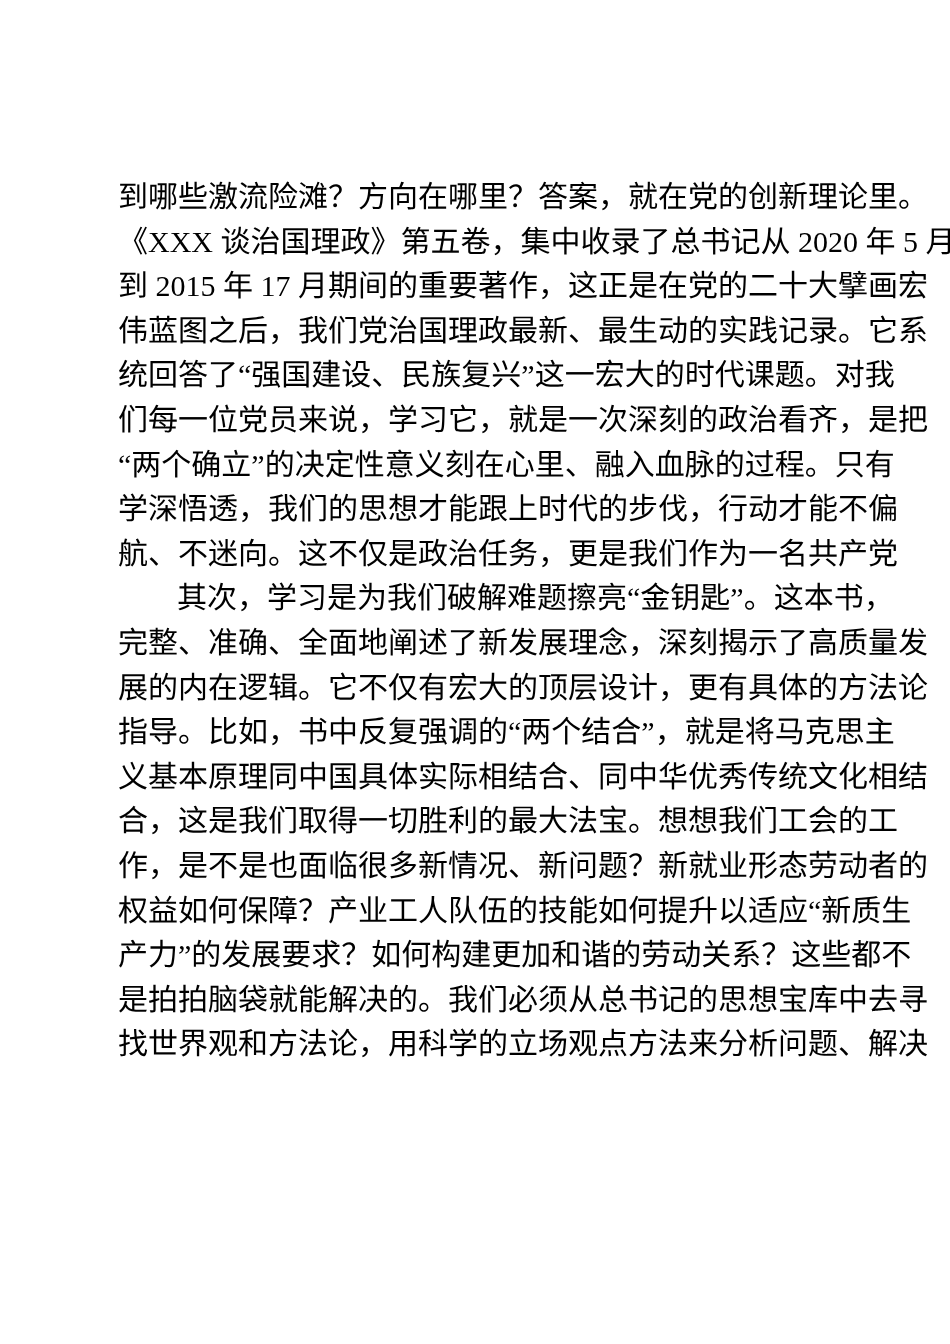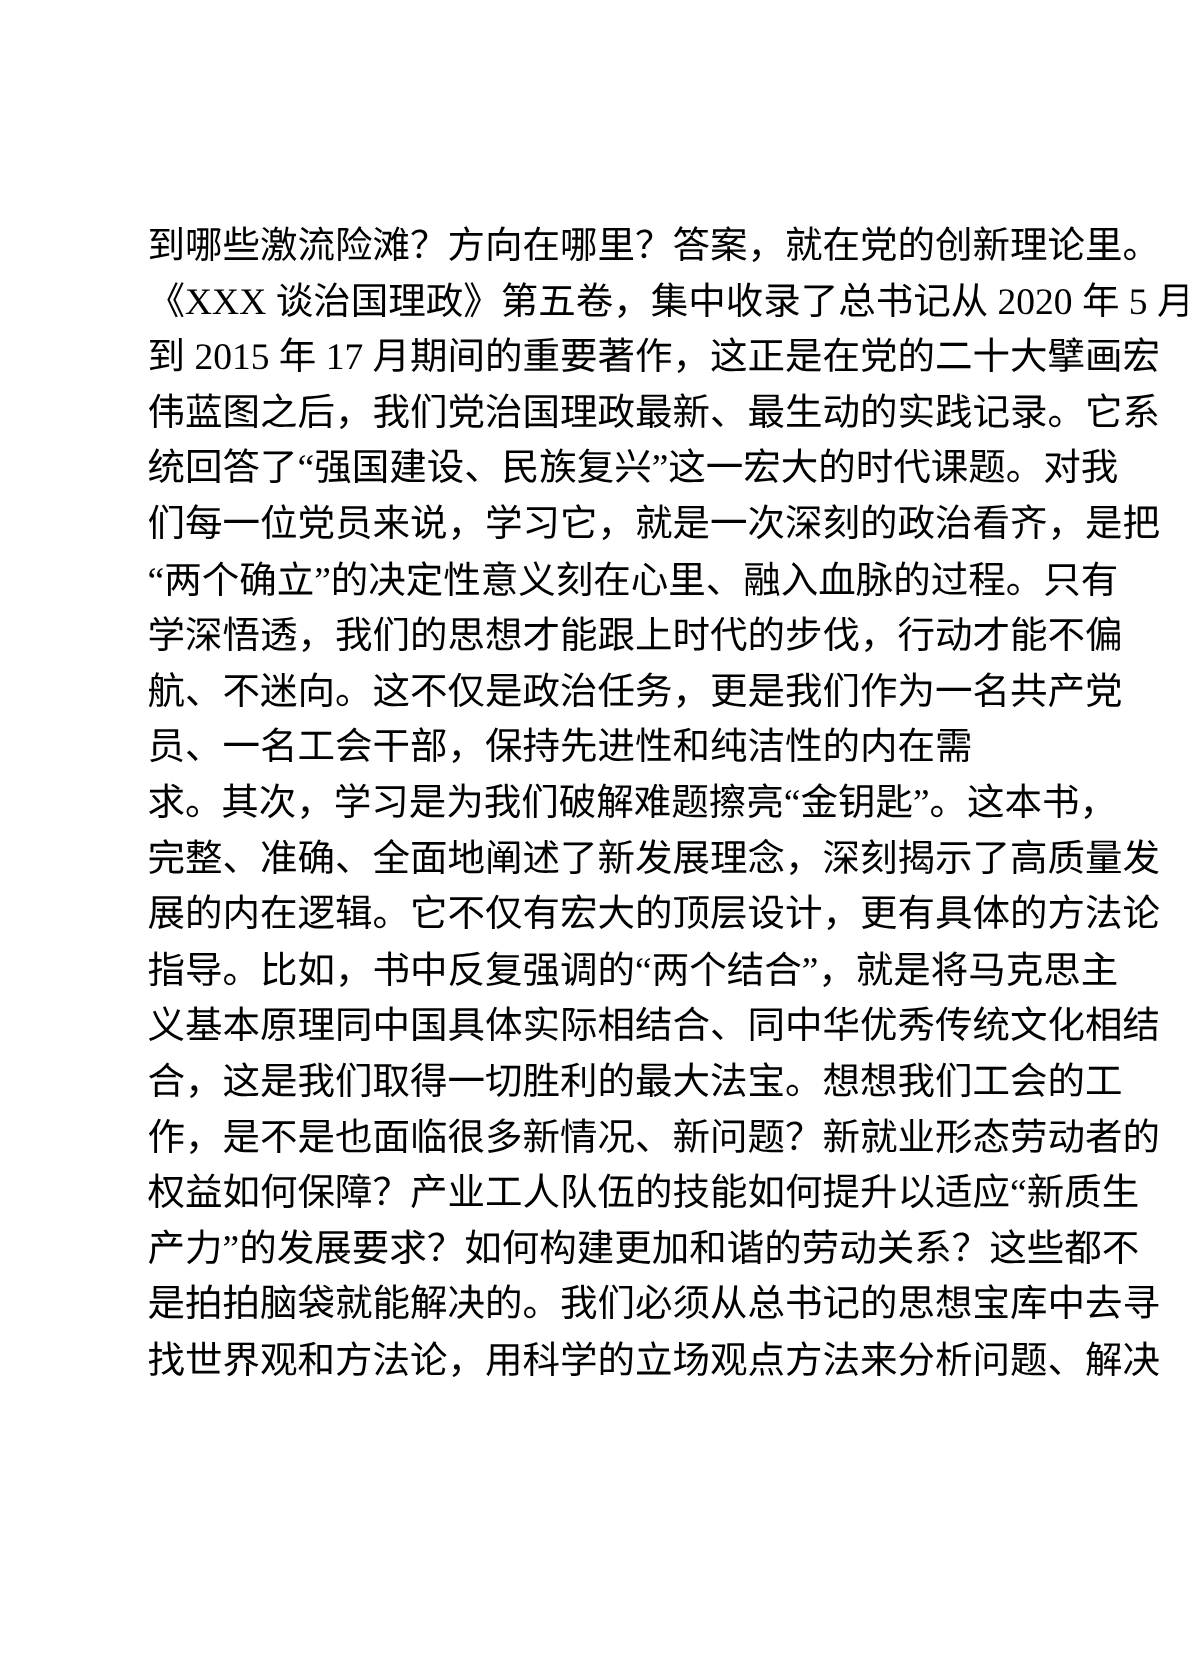--- a/index.html
+++ b/index.html
@@ -296,21 +296,20 @@
         <span>我</span>
         <span>们</span>
         <span>作</span>
         <span>为</span>
         <span>一</span>
         <span>名</span>
         <span>共</span>
         <span>产</span>
         <span>党</span>
       </div>
-      <div class="line">员、一名工会干部，保持先进性和纯洁性的内在需求。</div>
       <div class="line just indent">
         <span>其</span>
         <span>次</span>
         <span>，</span>
         <span>学</span>
         <span>习</span>
         <span>是</span>
         <span>为</span>
         <span>我</span>
         <span>们</span>

